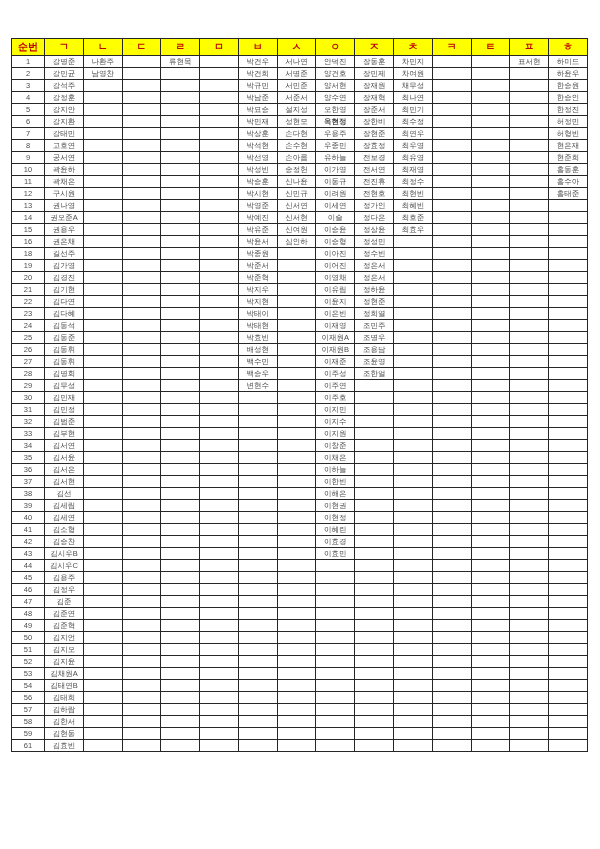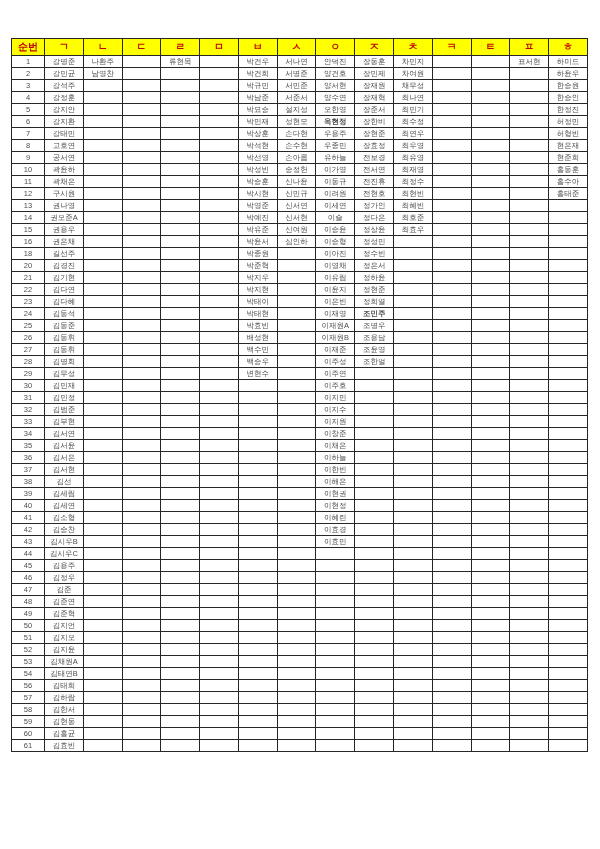--- a/index.html
+++ b/index.html
@@ -363,20 +363,37 @@
           <td style="color: rgb(77, 77, 77);"></td>
           <td style="color: rgb(77, 77, 77);">이아진</td>
           <td style="color: rgb(77, 77, 77);">정수빈</td>
           <td style="color: rgb(77, 77, 77);"></td>
           <td style="color: rgb(77, 77, 77);"></td>
           <td style="color: rgb(77, 77, 77);"></td>
           <td style="color: rgb(77, 77, 77);"></td>
           <td style="color: rgb(77, 77, 77);"></td>
         </tr>
         <tr>
+          <td class="seq" style="color: rgb(77, 77, 77);">19</td>
+          <td style="color: rgb(77, 77, 77);">김가영</td>
+          <td style="color: rgb(77, 77, 77);"></td>
+          <td style="color: rgb(77, 77, 77);"></td>
+          <td style="color: rgb(77, 77, 77);"></td>
+          <td style="color: rgb(77, 77, 77);"></td>
+          <td style="color: rgb(77, 77, 77);">박준서</td>
+          <td style="color: rgb(77, 77, 77);"></td>
+          <td style="color: rgb(77, 77, 77);">이어진</td>
+          <td style="color: rgb(77, 77, 77);">정은서</td>
+          <td style="color: rgb(77, 77, 77);"></td>
+          <td style="color: rgb(77, 77, 77);"></td>
+          <td style="color: rgb(77, 77, 77);"></td>
+          <td style="color: rgb(77, 77, 77);"></td>
+          <td style="color: rgb(77, 77, 77);"></td>
+        </tr>
+        <tr>
           <td class="seq" style="color: rgb(77, 77, 77);">20</td>
           <td style="color: rgb(77, 77, 77);">김경진</td>
           <td style="color: rgb(77, 77, 77);"></td>
           <td style="color: rgb(77, 77, 77);"></td>
           <td style="color: rgb(77, 77, 77);"></td>
           <td style="color: rgb(77, 77, 77);"></td>
           <td style="color: rgb(77, 77, 77);">박준혁</td>
           <td style="color: rgb(77, 77, 77);"></td>
           <td style="color: rgb(77, 77, 77);">이영채</td>
           <td style="color: rgb(77, 77, 77);">정은서</td>
@@ -440,21 +457,21 @@
         <tr>
           <td class="seq" style="color: rgb(77, 77, 77);">24</td>
           <td style="color: rgb(77, 77, 77);">김동석</td>
           <td style="color: rgb(77, 77, 77);"></td>
           <td style="color: rgb(77, 77, 77);"></td>
           <td style="color: rgb(77, 77, 77);"></td>
           <td style="color: rgb(77, 77, 77);"></td>
           <td style="color: rgb(77, 77, 77);">박태현</td>
           <td style="color: rgb(77, 77, 77);"></td>
           <td style="color: rgb(77, 77, 77);">이재영</td>
-          <td style="color: rgb(77, 77, 77); font-weight: bold;">조민주</td>
+          <td style="color: rgb(77, 77, 77);">조민주</td>
           <td style="color: rgb(77, 77, 77);"></td>
           <td style="color: rgb(77, 77, 77);"></td>
           <td style="color: rgb(77, 77, 77);"></td>
           <td style="color: rgb(77, 77, 77);"></td>
           <td style="color: rgb(77, 77, 77);"></td>
         </tr>
         <tr>
           <td class="seq" style="color: rgb(77, 77, 77);">25</td>
           <td style="color: rgb(77, 77, 77);">김동준</td>
           <td style="color: rgb(77, 77, 77);"></td>
@@ -1011,37 +1028,20 @@
           <td style="color: rgb(77, 77, 77);"></td>
           <td style="color: rgb(77, 77, 77);"></td>
           <td style="color: rgb(77, 77, 77);"></td>
           <td style="color: rgb(77, 77, 77);"></td>
           <td style="color: rgb(77, 77, 77);"></td>
           <td style="color: rgb(77, 77, 77);"></td>
         </tr>
         <tr>
           <td class="seq" style="color: rgb(77, 77, 77);">59</td>
           <td style="color: rgb(77, 77, 77);">김현동</td>
-          <td style="color: rgb(77, 77, 77);"></td>
-          <td style="color: rgb(77, 77, 77);"></td>
-          <td style="color: rgb(77, 77, 77);"></td>
-          <td style="color: rgb(77, 77, 77);"></td>
-          <td style="color: rgb(77, 77, 77);"></td>
-          <td style="color: rgb(77, 77, 77);"></td>
-          <td style="color: rgb(77, 77, 77);"></td>
-          <td style="color: rgb(77, 77, 77);"></td>
-          <td style="color: rgb(77, 77, 77);"></td>
-          <td style="color: rgb(77, 77, 77);"></td>
-          <td style="color: rgb(77, 77, 77);"></td>
-          <td style="color: rgb(77, 77, 77);"></td>
-          <td style="color: rgb(77, 77, 77);"></td>
-        </tr>
-        <tr>
-          <td class="seq" style="color: rgb(77, 77, 77);">60</td>
-          <td style="color: rgb(77, 77, 77);">김홍균</td>
           <td style="color: rgb(77, 77, 77);"></td>
           <td style="color: rgb(77, 77, 77);"></td>
           <td style="color: rgb(77, 77, 77);"></td>
           <td style="color: rgb(77, 77, 77);"></td>
           <td style="color: rgb(77, 77, 77);"></td>
           <td style="color: rgb(77, 77, 77);"></td>
           <td style="color: rgb(77, 77, 77);"></td>
           <td style="color: rgb(77, 77, 77);"></td>
           <td style="color: rgb(77, 77, 77);"></td>
           <td style="color: rgb(77, 77, 77);"></td>

